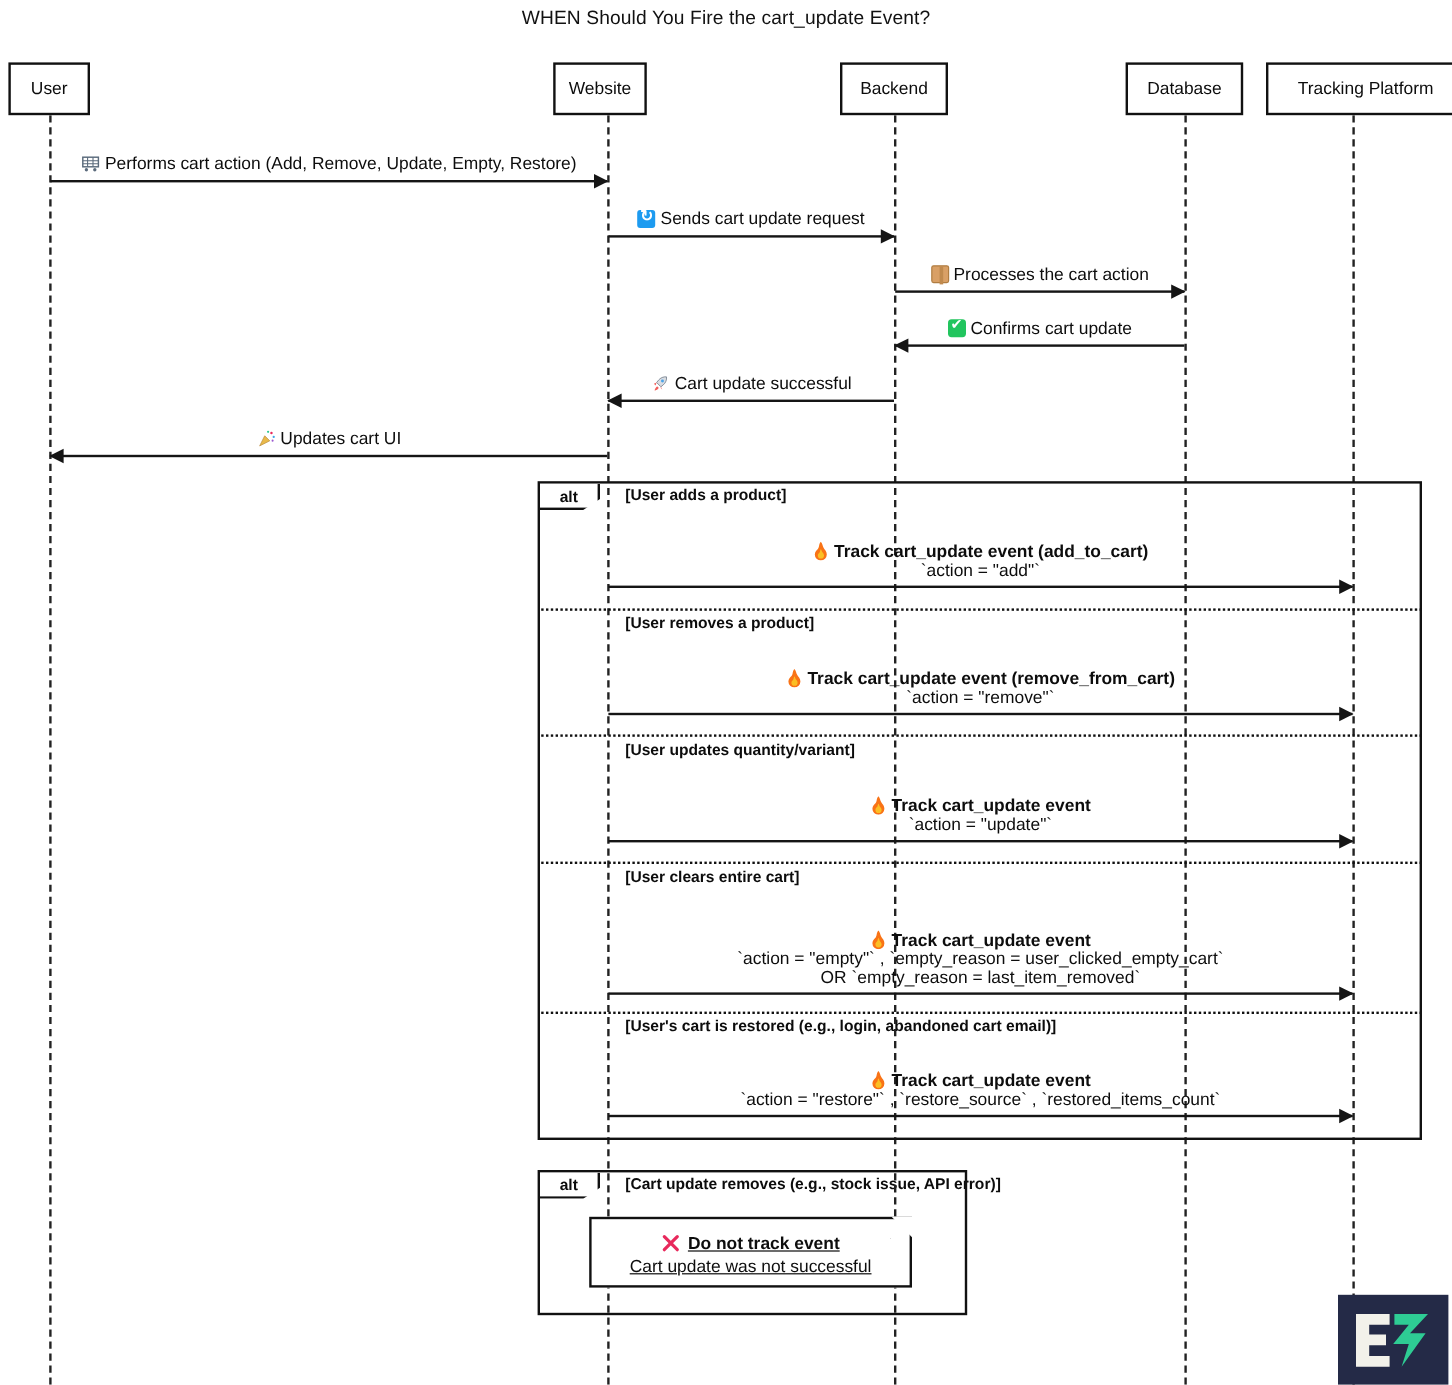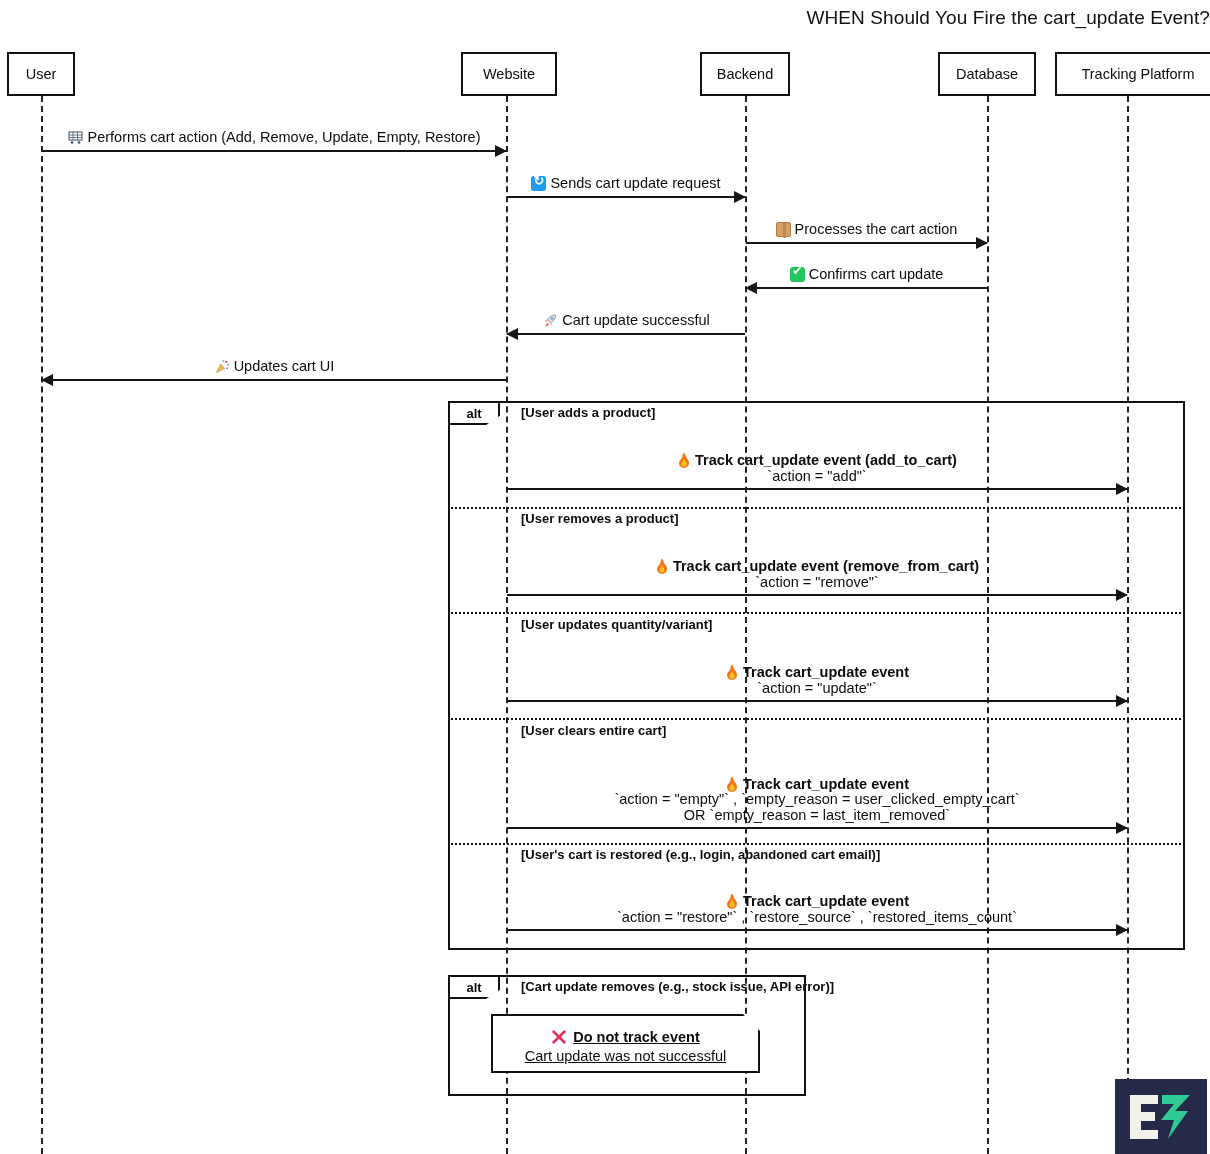--- a/index.html
+++ b/index.html
@@ -16,22 +16,22 @@
   }
   #diagram {
     position: absolute;
     left: 0; top: 0;
     width: 1210px; height: 1154px;
   }
   .title {
     position: absolute;
     left: 0; top: 7px;
     width: 1210px;
-    text-align: right;
-    font-size: 19px;
+    text-align: center;
+    font-size: 16px;
     color: #111111;
     letter-spacing: 0.1px;
   }
   
   .actor-box {
     position: absolute;
     border: 2.5px solid #111111;
     background: #ffffff;
     display: flex;
     align-items: center;
@@ -213,21 +213,21 @@
 
   <div class="lifeline" style="left:41px;"></div>
   <div class="lifeline" style="left:506px;"></div>
   <div class="lifeline" style="left:745px;"></div>
   <div class="lifeline" style="left:987px;"></div>
   <div class="lifeline" style="left:1127px;"></div>
 
   <div class="actor-box" style="left:7px;width:68px;">
     <span>User</span>
   </div>
-  <div class="actor-box" style="left:461px;width:96px;">
+  <div class="actor-box" style="left:461px;width:78px;">
     <span>Website</span>
   </div>
   <div class="actor-box" style="left:700px;width:90px;">
     <span>Backend</span>
   </div>
   <div class="actor-box" style="left:938px;width:98px;">
     <span>Database</span>
   </div>
   <div class="actor-box" style="left:1055px;width:166px;">
     <span>Tracking Platform</span>

